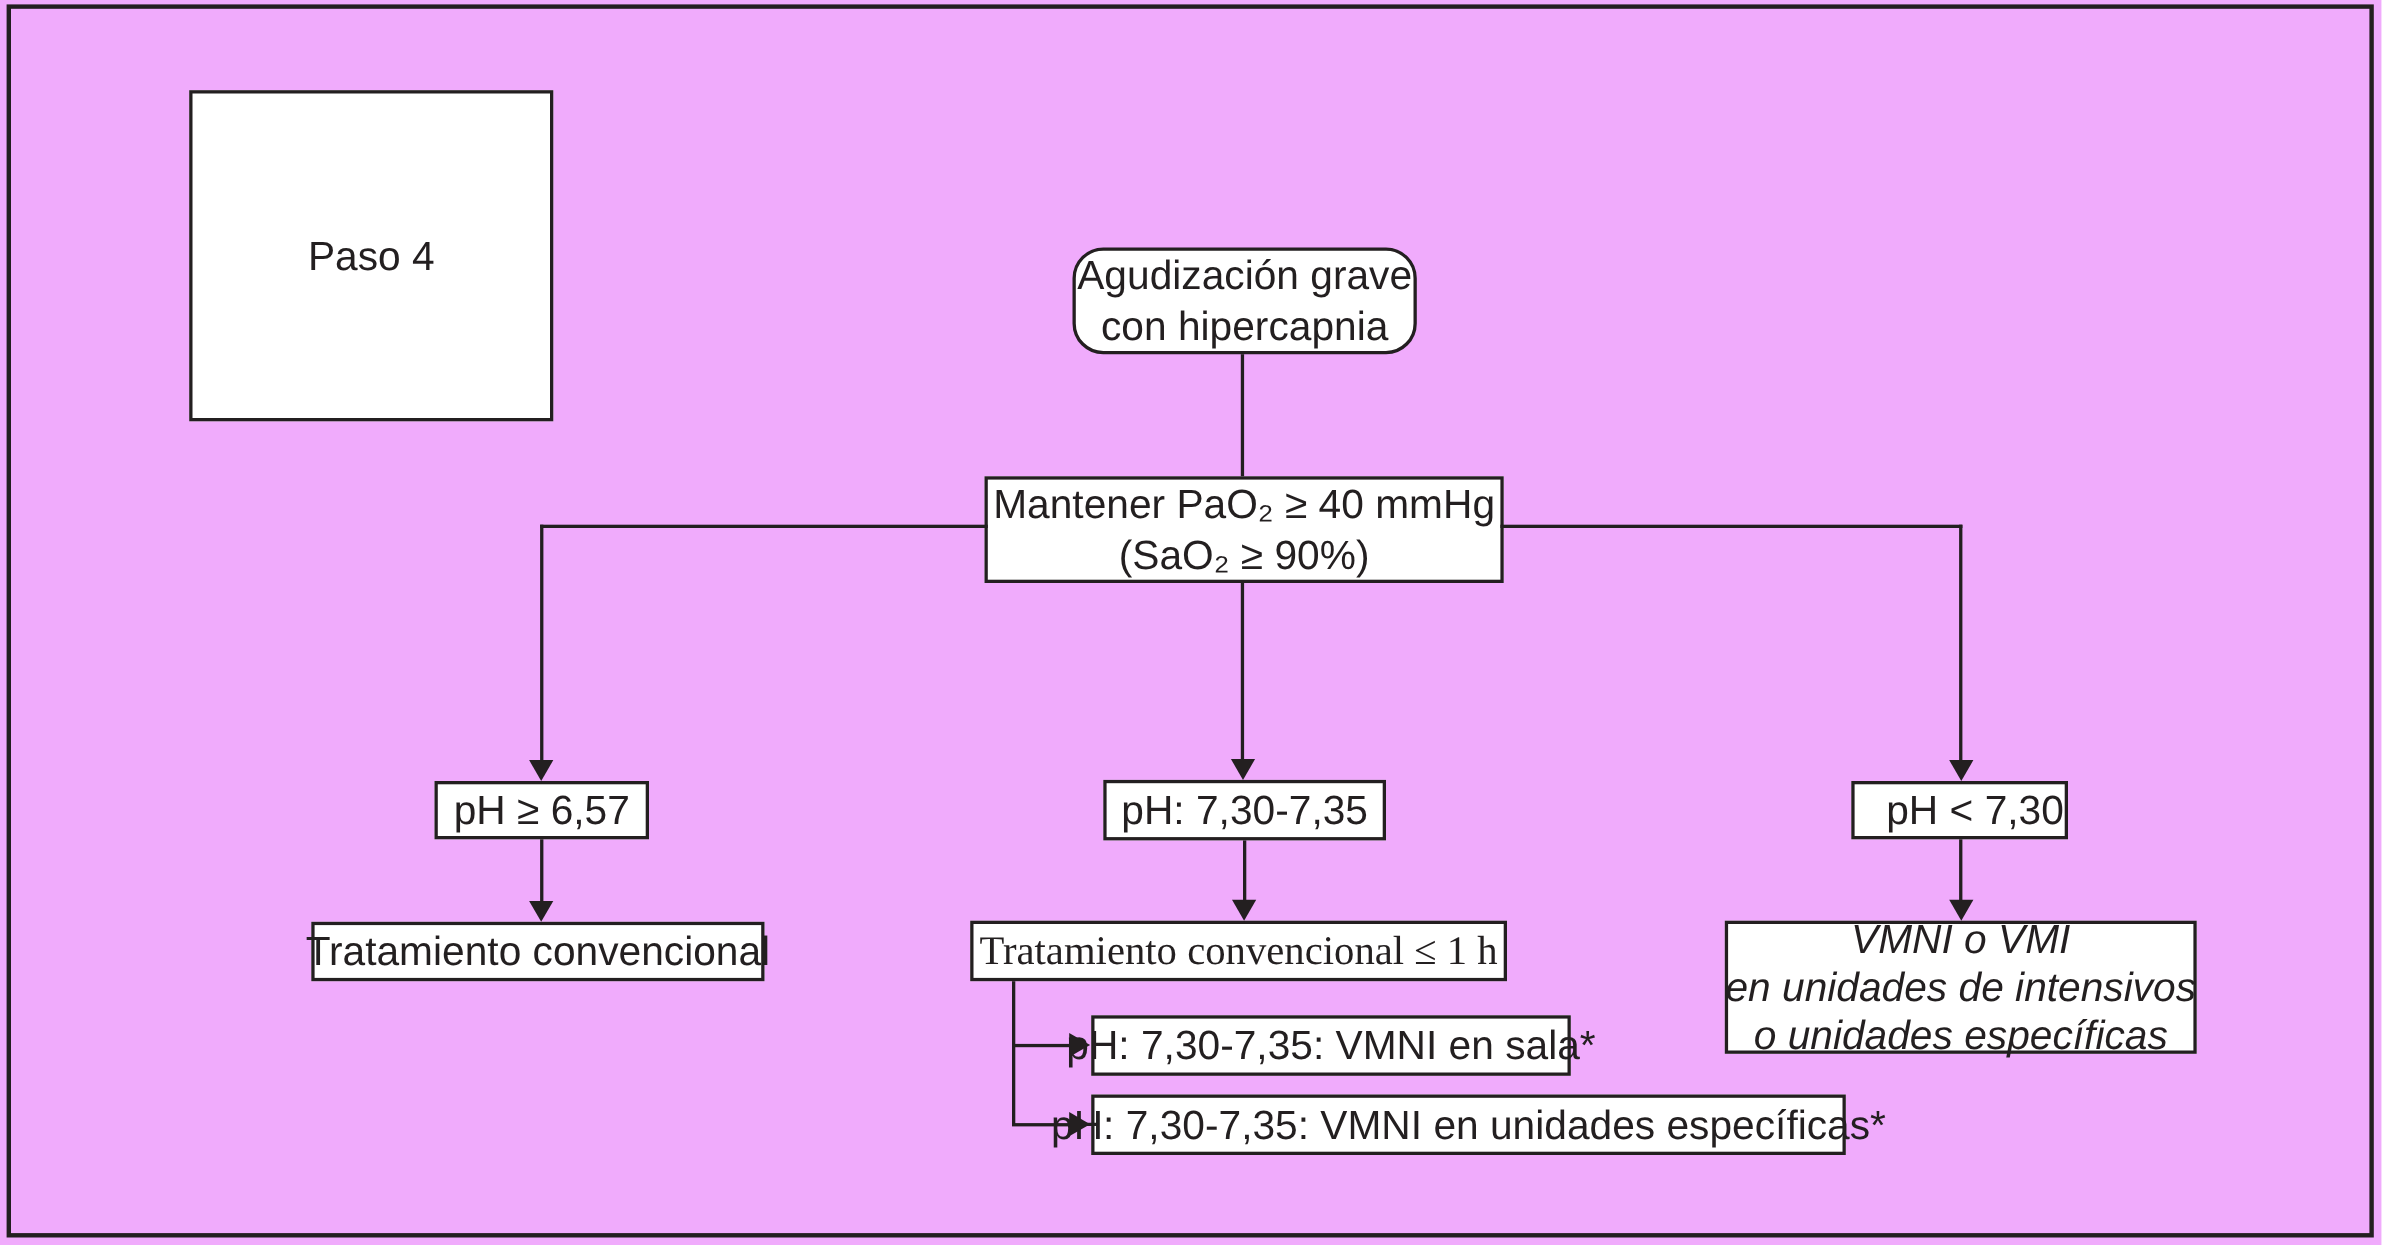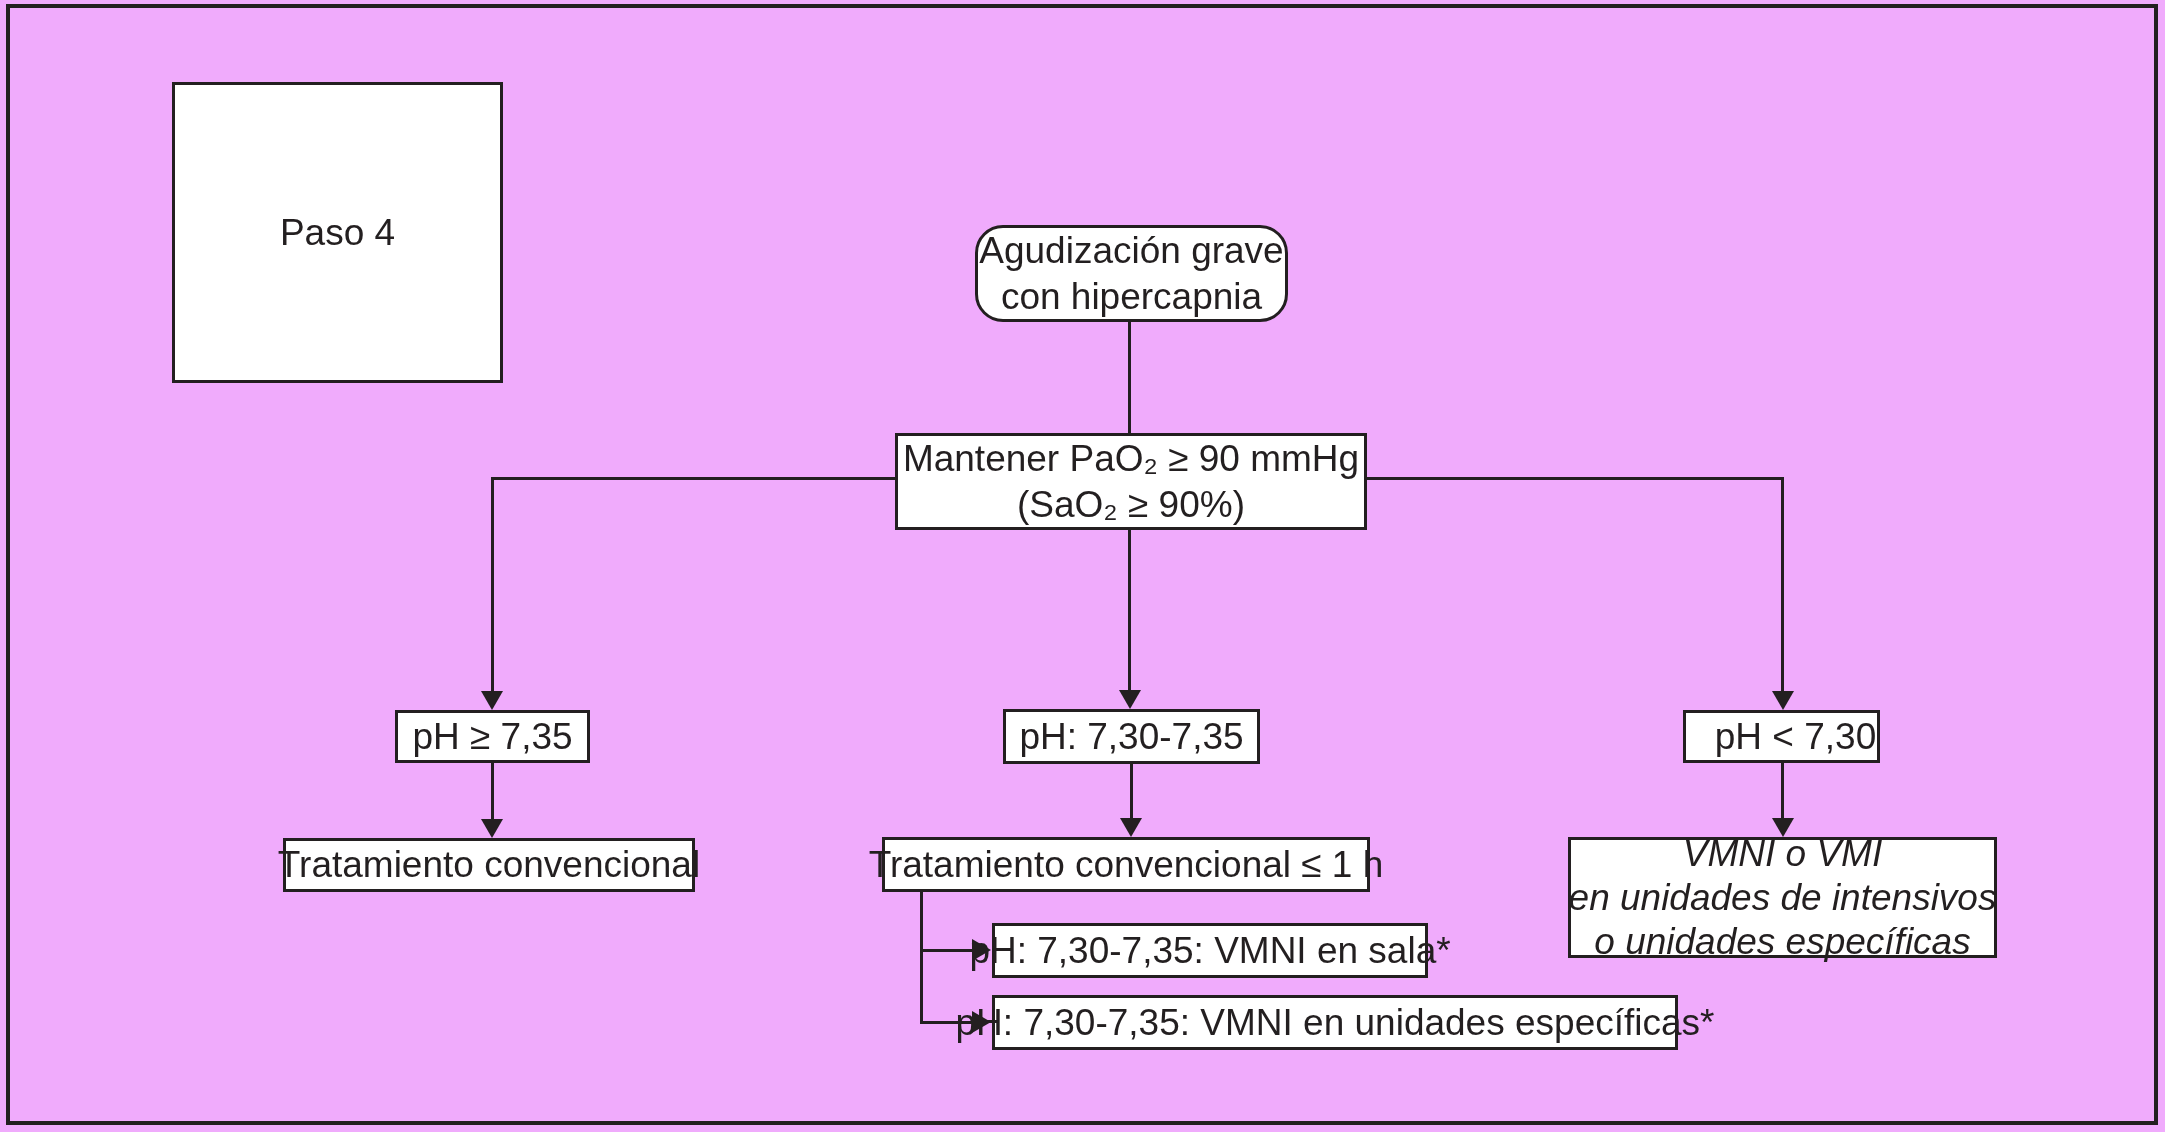--- a/index.html
+++ b/index.html
@@ -71,41 +71,41 @@
   <div class="node" style="left:172px; top:82px; width:331px; height:301px;">
     <div>Paso 4</div>
   </div>
 
   <div class="node" style="left:975px; top:225px; width:313px; height:97px;border-radius:28px;">
     <div>Agudización grave</div>
     <div>con hipercapnia</div>
   </div>
 
   <div class="node" style="left:895px; top:433px; width:472px; height:97px;">
-    <div>Mantener PaO₂ ≥ 90 mmHg</div>
+    <div>Mantener PaO₂ ≥ 40 mmHg</div>
     <div>(SaO₂ ≥ 90%)</div>
   </div>
 
   <div class="node" style="left:395px; top:710px; width:195px; height:53px;">
-    <div>pH ≥ 7,35</div>
+    <div>pH ≥ 6,57</div>
   </div>
 
   <div class="node" style="left:1003px; top:709px; width:257px; height:55px;">
     <div>pH: 7,30-7,35</div>
   </div>
 
   <div class="node" style="left:1683px; top:710px; width:197px; height:53px;padding-left:28px;">
     <div>pH &lt; 7,30</div>
   </div>
 
   <div class="node" style="left:283px; top:838px; width:412px; height:54px;">
     <div>Tratamiento convencional</div>
   </div>
 
-  <div class="node" style="left:882px; top:837px; width:488px; height:55px;">
+  <div class="node" style="left:882px; top:837px; width:488px; height:55px;font-family:Liberation Serif, serif;">
     <div>Tratamiento convencional ≤ 1 h</div>
   </div>
 
   <div class="node" style="left:1568px; top:837px; width:429px; height:121px; line-height:44px;font-style:italic;">
     <div>VMNI o VMI</div>
     <div>en unidades de intensivos</div>
     <div>o unidades específicas</div>
   </div>
 
   <div class="node" style="left:992px; top:923px; width:436px; height:55px;text-align:center;">

